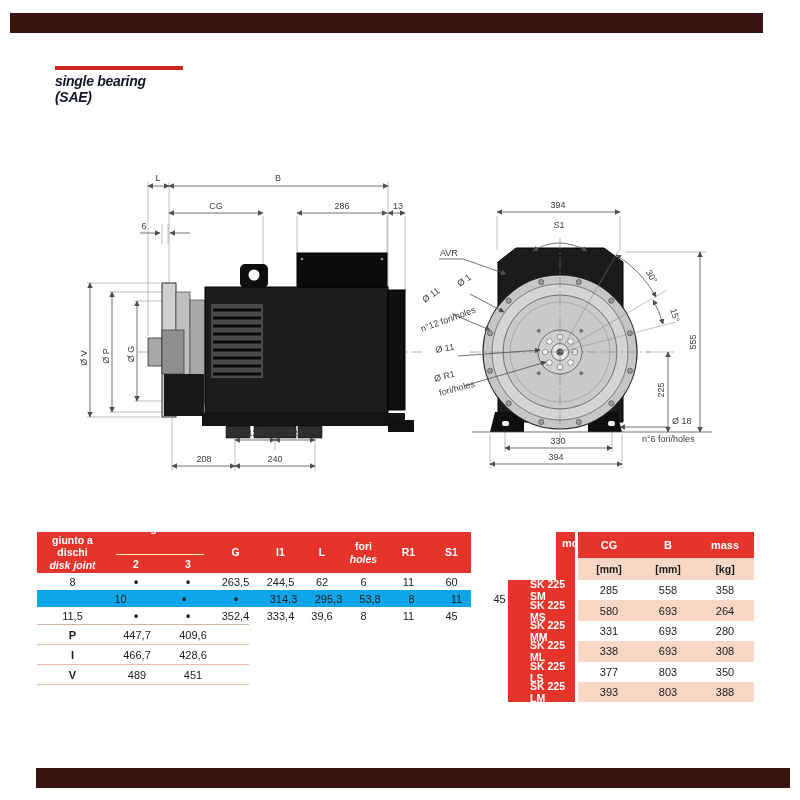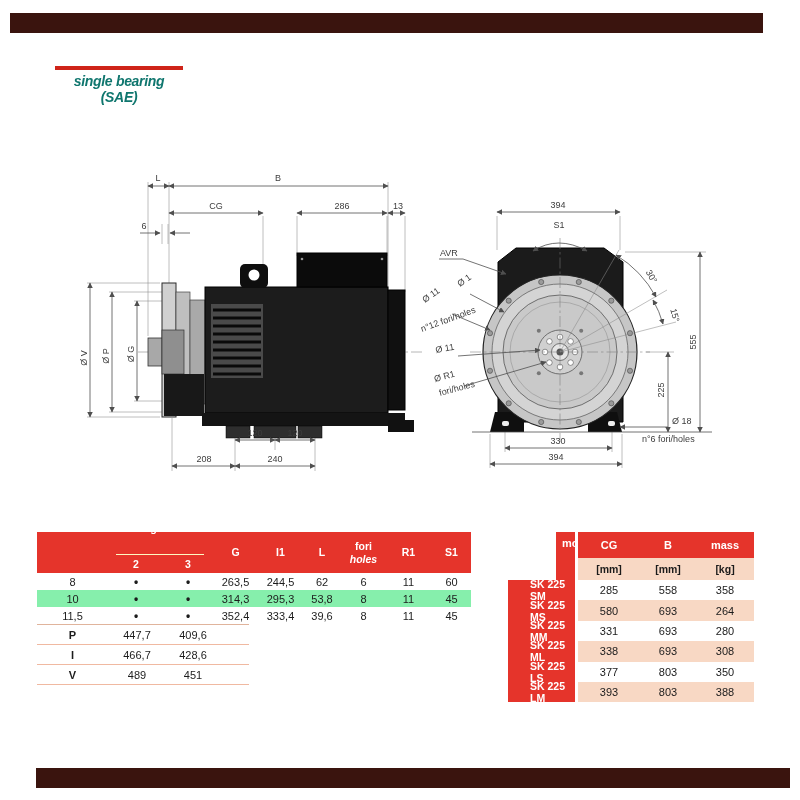--- a/index.html
+++ b/index.html
@@ -5,21 +5,21 @@
   html,body{margin:0;padding:0;background:#fff;}
   .page{position:relative;width:800px;height:800px;background:#fff;overflow:hidden;
         font-family:"Liberation Sans",sans-serif;}
   .accent-bar{position:absolute;height:20px;background:#3a140e;}
   .bar-top{left:10px;top:13px;width:753px;}
   .bar-bottom{left:36px;top:768px;width:754px;}
 
   .title-block{position:absolute;left:55px;top:64px;}
   .title-it{font-size:14.5px;font-weight:bold;color:#cf2419;letter-spacing:-0.3px;text-align:center;width:128px;}
   .title-rule{width:128px;height:4px;background:#cf2419;margin:2px 0 3px 0;}
-  .title-en{font-size:14px;font-weight:bold;font-style:italic;color:#0f766e;text-align:center;width:128px;letter-spacing:-0.3px;}
+  .title-en{font-size:14px;font-weight:bold;font-style:italic;color:#0f172a;width:128px;letter-spacing:-0.3px;}
 
   .dwg{position:absolute;}
   .dwg text{font-family:"Liberation Sans",sans-serif;font-size:9px;fill:#3d3d3d;}
   .dim{stroke:#4f4f4f;stroke-width:.8;fill:none;}
   .ext{stroke:#8a8a8a;stroke-width:.55;fill:none;}
   .cl{stroke:#7a7a7a;stroke-width:.55;stroke-dasharray:11 3 2.5 3;fill:none;}
 
   
   .disk-table{position:absolute;left:37px;top:532px;width:434px;}
   .dt-head{display:grid;grid-template-columns:71px 56px 48px 47px 43px 40px 43px 47px 39px;
@@ -28,21 +28,21 @@
   .h-col1{grid-column:1;grid-row:1/3;}
   .h-flange{grid-column:2/4;grid-row:1;align-self:end;}
   .h-flange .ul{border-bottom:1px solid #fef9c3;margin:0 8px;padding-bottom:20px;}
   .h-2{grid-column:2;grid-row:2;} .h-3{grid-column:3;grid-row:2;}
   .h-g{grid-column:4;grid-row:1/3;} .h-i1{grid-column:5;grid-row:1/3;}
   .h-l{grid-column:6;grid-row:1/3;} .h-fori{grid-column:7;grid-row:1/3;}
   .h-r1{grid-column:8;grid-row:1/3;} .h-s1{grid-column:9;grid-row:1/3;}
   .it{font-style:italic;}
   .d-row{display:grid;grid-template-columns:71px 56px 48px 47px 43px 40px 43px 47px 39px;
          height:17px;align-items:center;text-align:center;font-size:11px;color:#1c1c1c;}
-  .d-row.alt{background:#86efac;}
+  .d-row.alt{background:#0ea5e9;padding-left:48px;}
   .dot{font-size:12px;font-weight:bold;line-height:10px;}
   .f-rows{width:212px;border-top:1px solid #e0b49c;}
   .f-row{display:grid;grid-template-columns:71px 58px 54px;height:19px;align-items:center;
          text-align:center;font-size:11px;color:#1c1c1c;border-bottom:1px solid #f0b9a1;}
   .f-row .lab{font-weight:bold;}
 
   
   .model-table{position:absolute;left:508px;top:532px;width:246px;display:grid;
                grid-template-columns:70px 62px 56px 58px;
                grid-template-rows:26px 22px repeat(6,20.4px);}
@@ -254,20 +254,24 @@
     <text transform="translate(276,152) rotate(-90)" text-anchor="middle">555</text>
     <text transform="translate(244,200) rotate(-90)" text-anchor="middle">225</text>
     <text x="252" y="234">Ø 18</text>
     <text x="222" y="252">n°6 fori/holes</text>
     <text x="138" y="254" text-anchor="middle">330</text>
     <text x="136" y="270" text-anchor="middle">394</text>
   </svg>
 
   <div class="disk-table">
     <div class="dt-head">
+      <div class="h1 h-col1">
+        <div>giunto a dischi</div>
+        <div class="it">disk joint</div>
+      </div>
       <div class="h1 h-flange">
         <div class="ul">
           <span>flangia SAE-</span><span class="it">flange SAE</span>
         </div>
       </div>
       <div class="h1 h-2">2</div>
       <div class="h1 h-3">3</div>
       <div class="h1 h-g">G</div>
       <div class="h1 h-i1">I1</div>
       <div class="h1 h-l">L</div>

